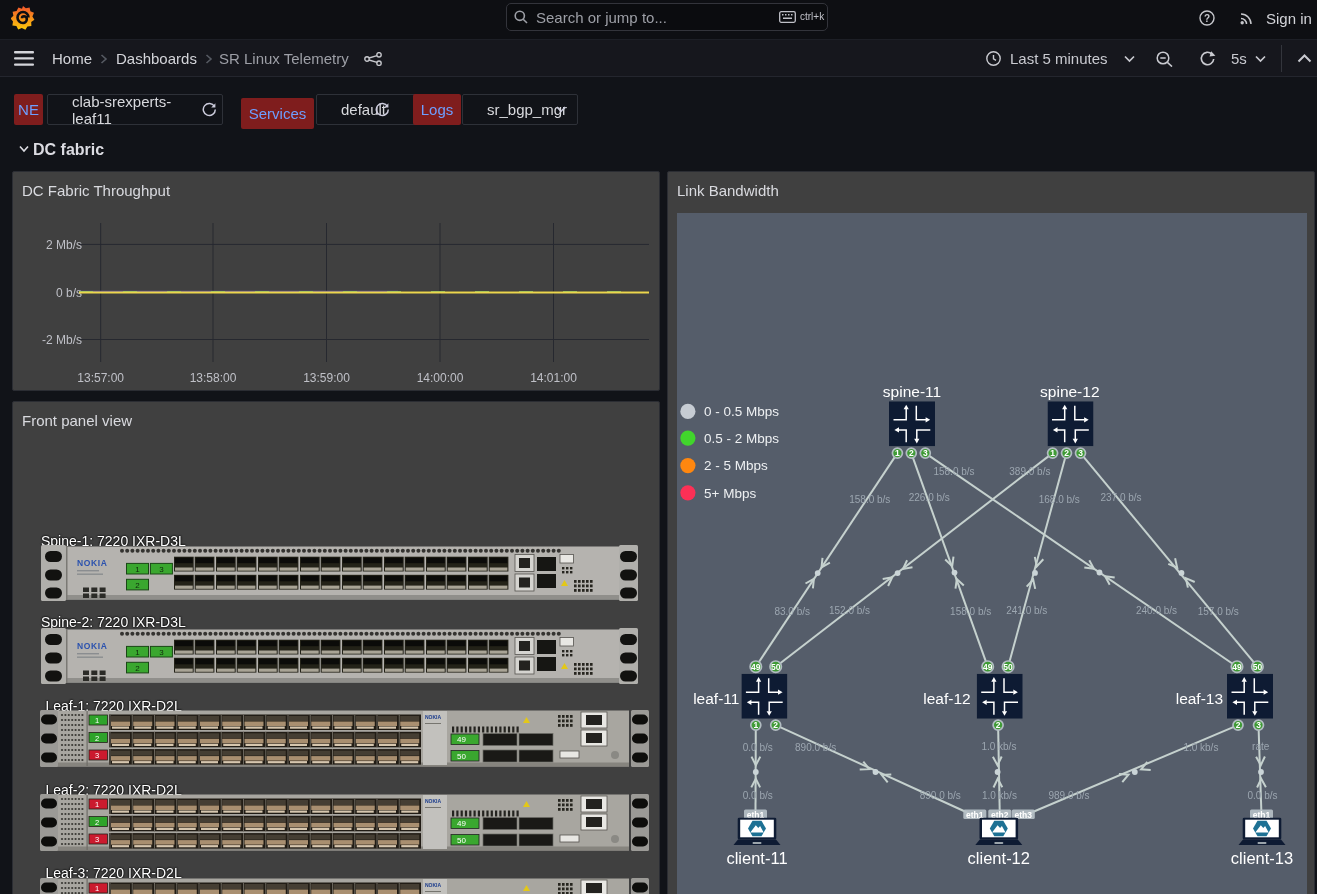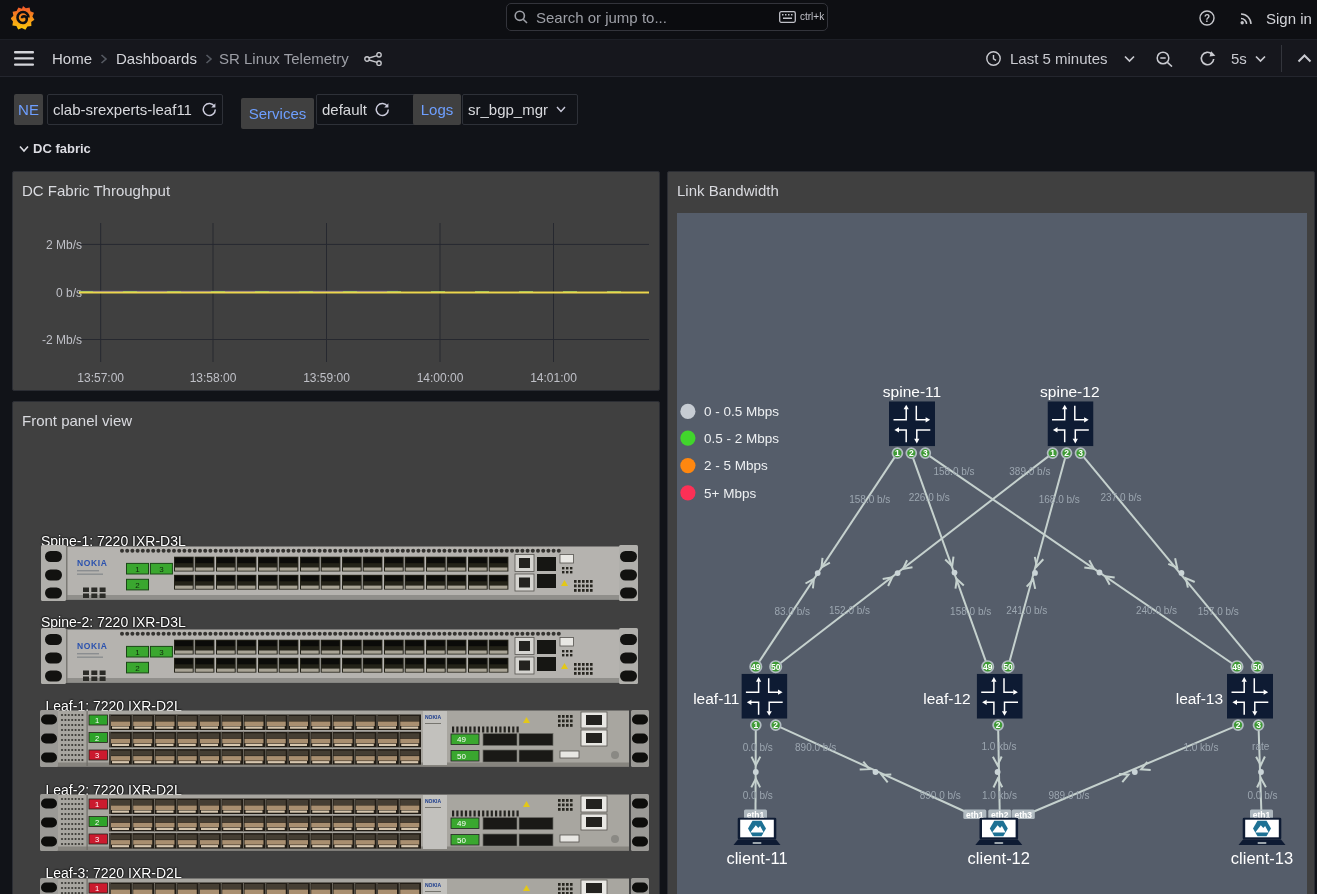--- a/index.html
+++ b/index.html
@@ -7,22 +7,22 @@
   body { font-family:"Liberation Sans", sans-serif; color:#ccccdc; position:relative; }
   .abs { position:absolute; }
   
   #topbar { position:absolute; left:0; top:0; width:1317px; height:40px; background:#0e0f13; border-bottom:1px solid #1d1f26; }
   #crumbbar { position:absolute; left:0; top:40px; width:1317px; height:37px; background:#16171d; border-bottom:1px solid #24262e; }
   #searchbox { position:absolute; left:506px; top:3px; width:322px; height:28px; background:#0b0c0f; border:1px solid #33343b; border-radius:5px; }
   .ph { color:#9d9fa6; font-size:15px; }
   .crumb { color:#d4d5da; font-size:15px; font-weight:500; }
   .crumb.dim { color:#9d9fa6; font-weight:400; }
   
-  .varlabel { position:absolute; height:31px; background:#404040; border-radius:2px; color:#6e9fff; font-size:15px; font-weight:500; display:flex; align-items:center; justify-content:center; }
-  .varbox { position:absolute; height:31px; background:#111318; border:1px solid #2e3138; border-radius:2px; color:#d8d9dd; font-size:15px; display:flex; align-items:center; padding:0 5px; }
+  .varlabel { position:absolute; height:31px; background:#7f1d1d; border-radius:2px; color:#6e9fff; font-size:15px; font-weight:500; display:flex; align-items:center; justify-content:center; }
+  .varbox { position:absolute; height:31px; background:#111318; border:1px solid #2e3138; border-radius:2px; color:#d8d9dd; font-size:15px; display:flex; align-items:center; padding:0 24px; }
   
   .panel { position:absolute; background:#404040; border:1px solid #2b2d33; border-radius:2px; }
   .ptitle { position:absolute; left:9px; top:9.5px; font-size:15px; font-weight:500; color:#d9dadf; }
   .swlabel { position:absolute; color:#fff; font-size:14px; font-weight:400; text-shadow:0 0 2px #000,0 0 2px #000; }
 </style>
 </head>
 <body>
   <div id="topbar"></div>
   <div id="crumbbar"></div>
   <div id="searchbox"></div>
@@ -141,21 +141,21 @@
     </g>
     <path d="M13.4 1.2 L13.4 5.4 L9.2 5.4 Z" fill="#ccccdc"></path>
   </svg>
   <svg class="abs" style="left:556px; top:106px;" width="10" height="7" viewBox="0 0 10 7">
     <path d="M1 1 L5 5.5 L9 1" fill="none" stroke="#ccccdc" stroke-width="1.4"></path>
   </svg>
 
   <svg class="abs" style="left:19px; top:145px;" width="10" height="8" viewBox="0 0 10 8">
     <path d="M1 1.5 L5 6 L9 1.5" fill="none" stroke="#dcdce2" stroke-width="1.6"></path>
   </svg>
-  <div class="abs" style="left:33px; top:141px; font-size:13px; font-weight:600; color:#dcdce2;text-align:right;">DC fabric</div>
+  <div class="abs" style="left:33px; top:141px; font-size:16px; font-weight:600; color:#dcdce2;text-align:right;">DC fabric</div>
 
   <div class="panel" id="panel1" style="left:12px; top:171px; width:648px; height:220px;">
     <div class="ptitle">DC Fabric Throughput</div>
     <svg class="abs" style="left:0; top:0;" width="646" height="218" viewBox="0 0 646 218" font-family="Liberation Sans">
 
       <g stroke="#26282f" stroke-width="1">
         <line x1="87.7" y1="51" x2="87.7" y2="190"></line>
         <line x1="200" y1="51" x2="200" y2="190"></line>
         <line x1="313.5" y1="51" x2="313.5" y2="190"></line>
         <line x1="427" y1="51" x2="427" y2="190"></line>

